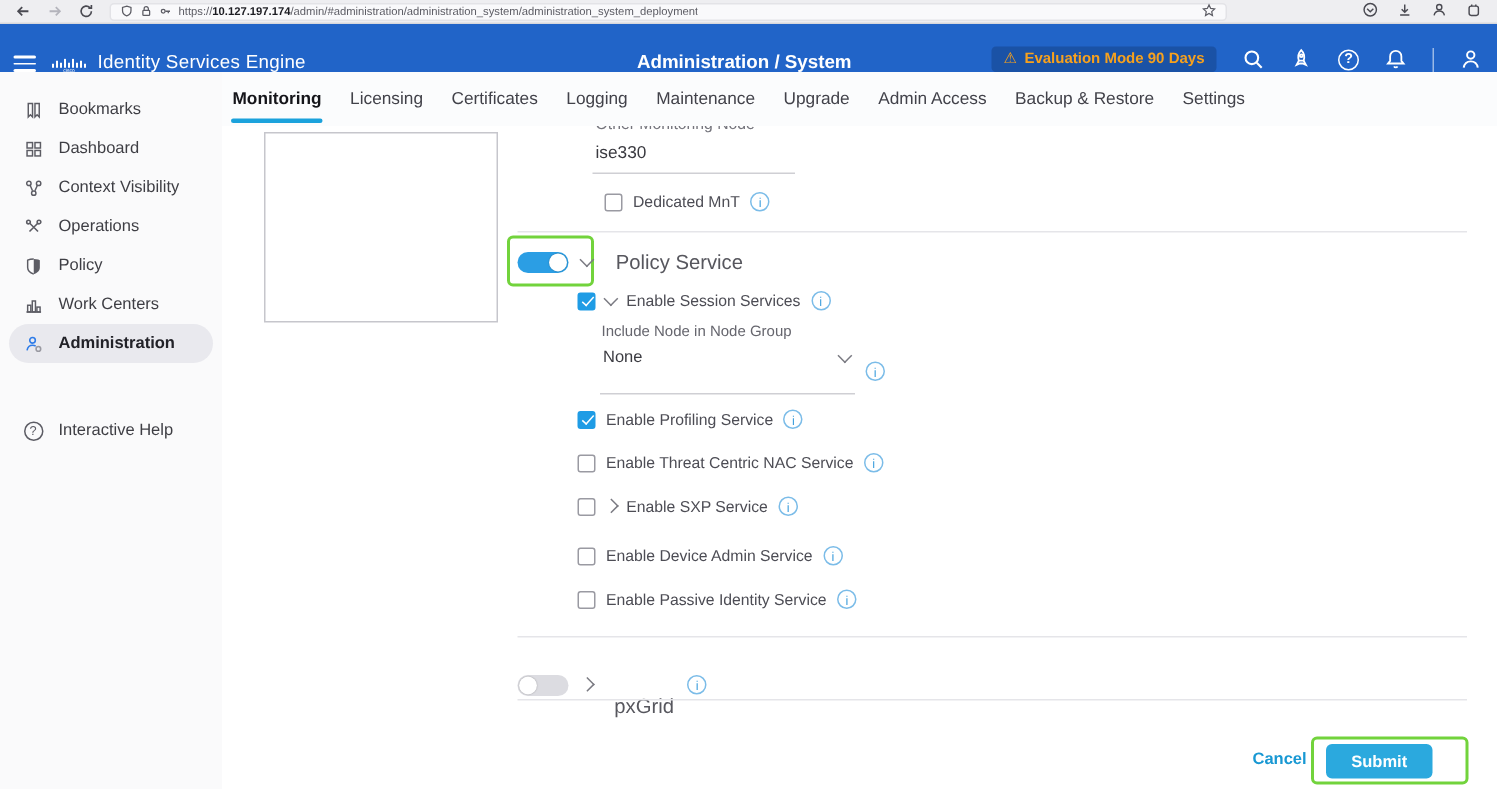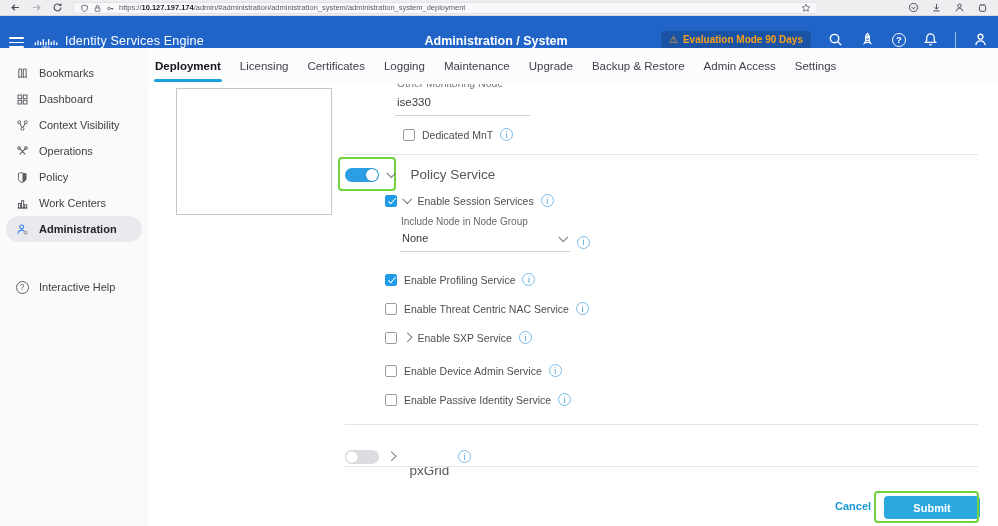--- a/index.html
+++ b/index.html
@@ -82,26 +82,26 @@
   .chev.right { transform:rotate(-45deg); }
   .toggle { width:34px; height:14px; border-radius:8px; position:relative; cursor:pointer; flex:none; }
   .toggle.on { background:#2b9ee4; }
   .toggle.off { background:#dcdce1; }
   .toggle::after { content:""; position:absolute; top:1px; width:12px; height:12px; border-radius:50%;
                    background:#fff; box-shadow:0 0 1px rgba(0,0,0,.35); }
   .toggle.on::after { right:1px; }
   .toggle.off::after { left:1px; }
   .divider { position:absolute; left:197px; width:633px; height:1px; background:#e5e5e9; }
   .dd-box { display:flex; align-items:center; justify-content:space-between; width:170px;
-            border-bottom:1px solid #cfcfd4; padding:0 4px 7px 2px; cursor:pointer; }
+            border-bottom:1px solid #cfcfd4; padding:0 4px 18px 2px; cursor:pointer; }
   .dd-value { font-size:11px; color:#3a3a40; }
   .annotation { position:absolute; border:2.5px solid #72d33c; border-radius:4px; pointer-events:none; }
   .cancel-link { position:absolute; left:687px; top:416px; font-size:11px; font-weight:bold;
                  color:#1898d3; cursor:pointer; }
-  .submit-btn { position:absolute; left:736px; top:412px; width:96px; height:23px; background:#2ba9de;
+  .submit-btn { position:absolute; left:736px; top:412px; width:71px; height:23px; background:#2ba9de;
                 border:none; border-radius:4px; color:#fff; font-size:11px; font-weight:bold;
                 cursor:pointer; font-family:inherit; }
 </style>
 </head>
 <body>
 
 <div class="screen">
 
   <div class="browser-bar">
     <div class="bnav">
@@ -300,42 +300,42 @@
       <span class="ic">
           <span class="qq">?</span>
         </span>
       <span>Interactive Help</span>
     </div>
   </aside>
 
   <div class="main">
     <div class="tabbar">
       <div class="tab active">
-          <span>Deployment</span>
+          <span>Monitoring</span>
         </div>
       <div class="tab">
           <span>Licensing</span>
         </div>
       <div class="tab">
           <span>Certificates</span>
         </div>
       <div class="tab">
           <span>Logging</span>
         </div>
       <div class="tab">
           <span>Maintenance</span>
         </div>
       <div class="tab">
           <span>Upgrade</span>
         </div>
       <div class="tab">
+          <span>Admin Access</span>
+        </div>
+      <div class="tab">
           <span>Backup &amp; Restore</span>
-        </div>
-      <div class="tab">
-          <span>Admin Access</span>
         </div>
       <div class="tab">
           <span>Settings</span>
         </div>
     </div>
 
     <div class="content">
       <div class="panel-box"></div>
 
       <div class="clip-label">Other Monitoring Node</div>

